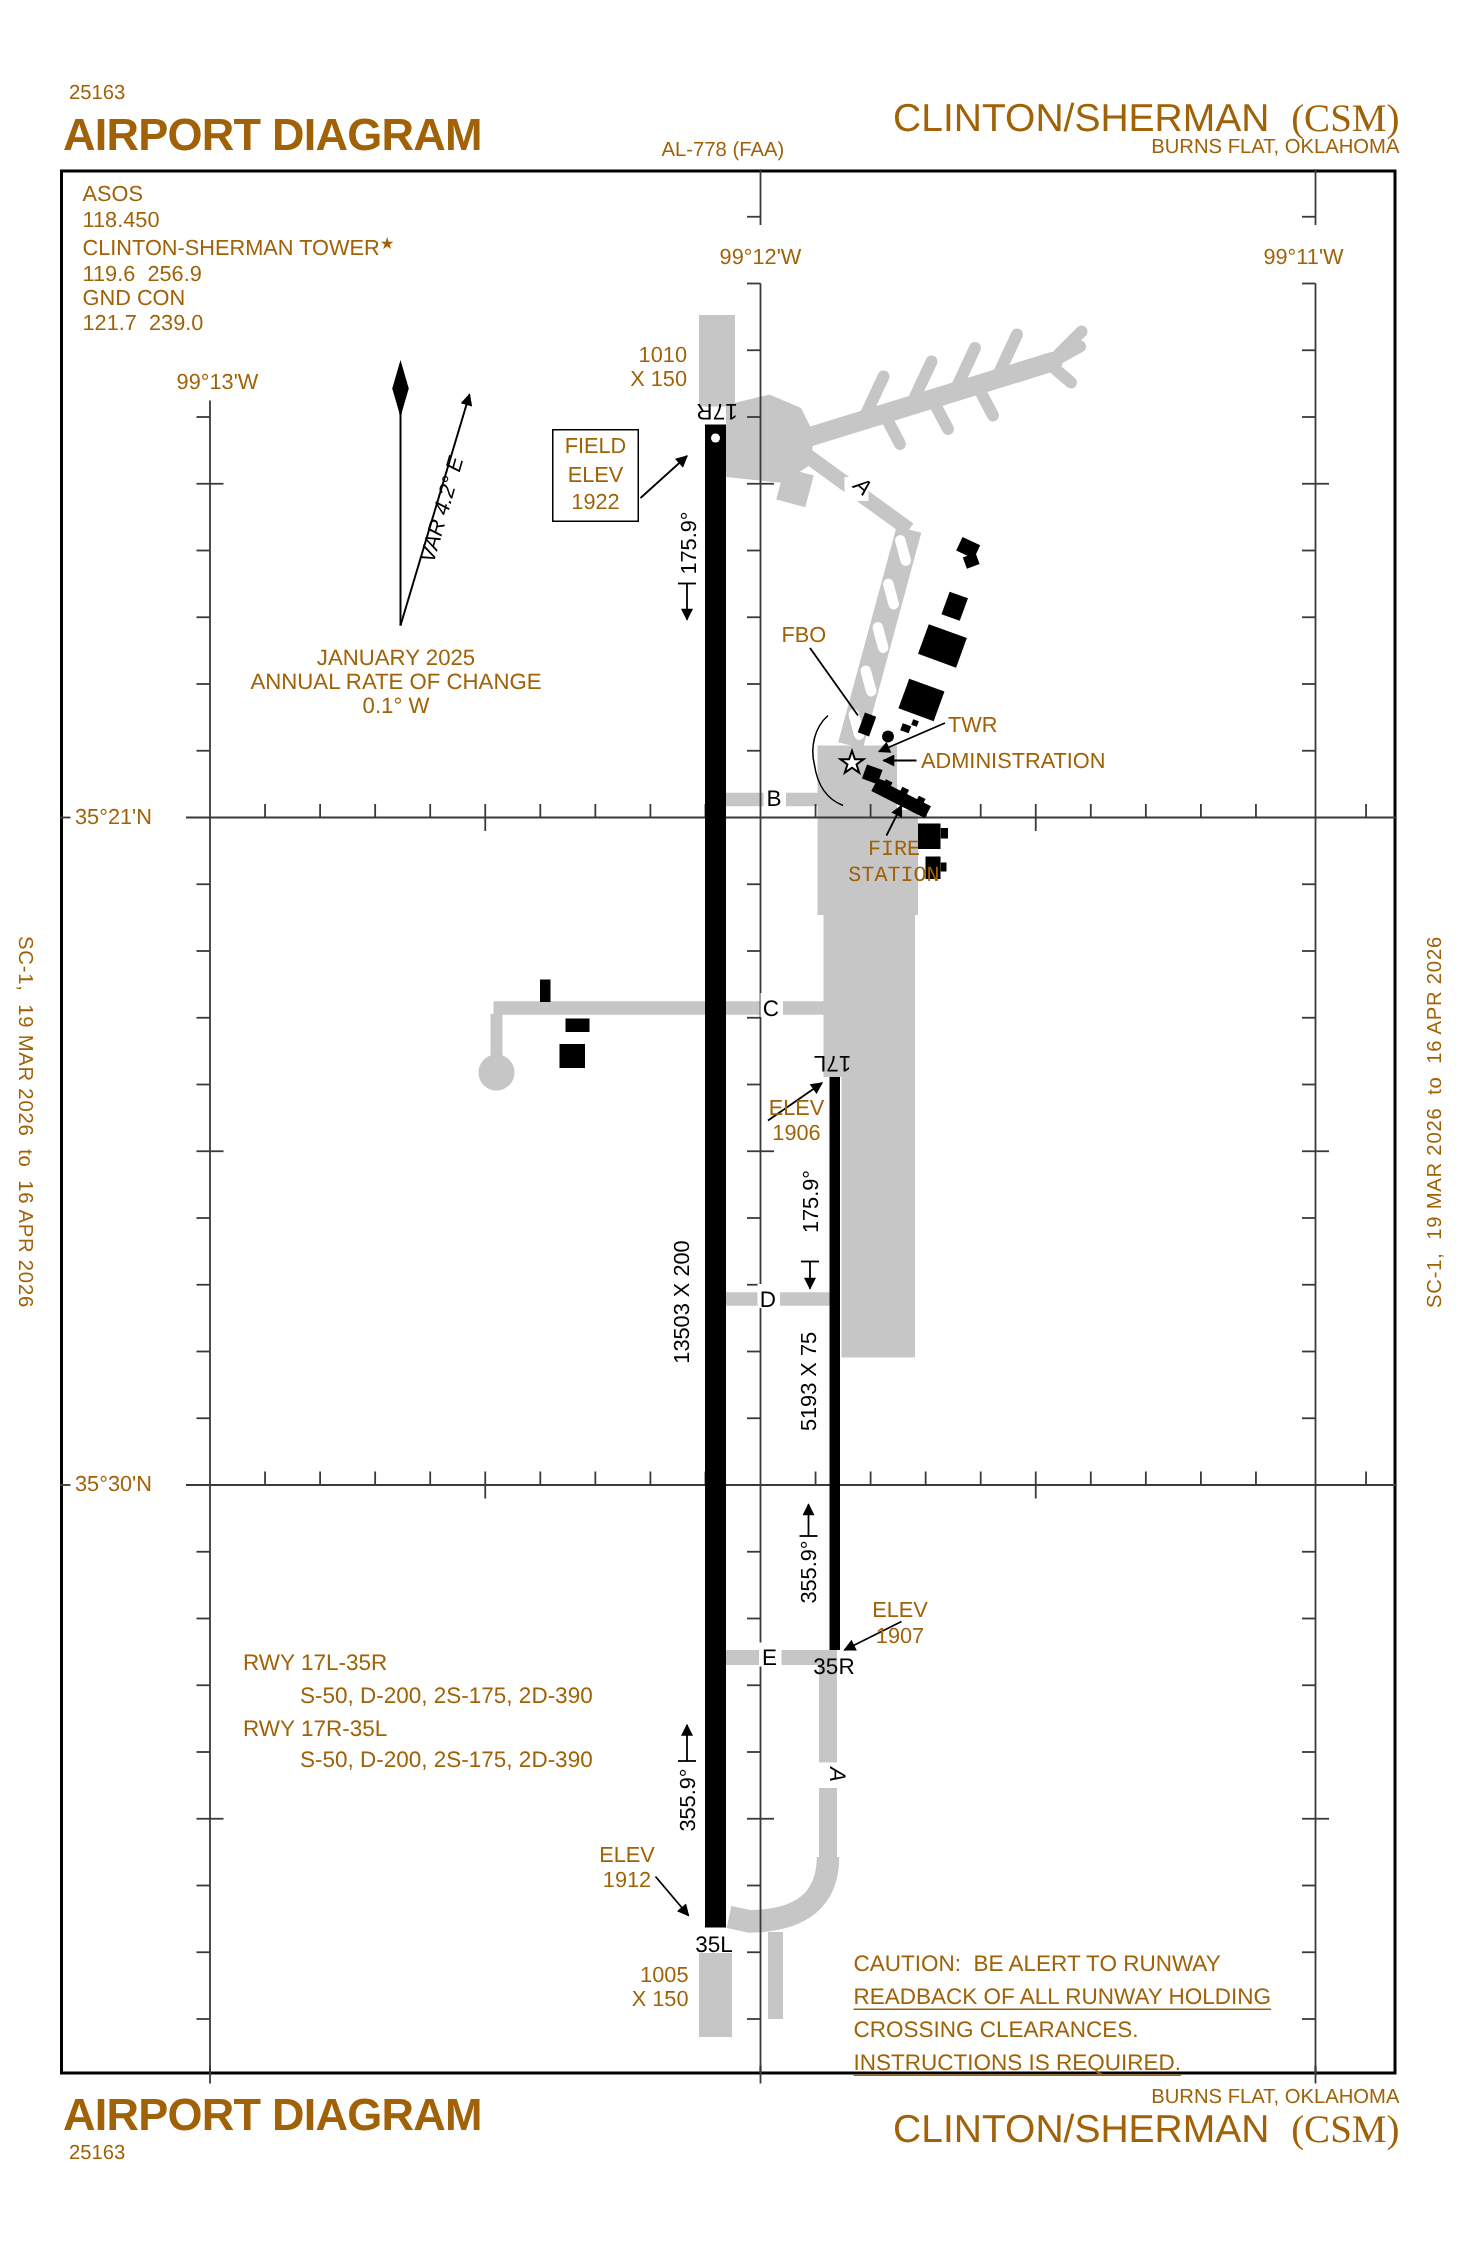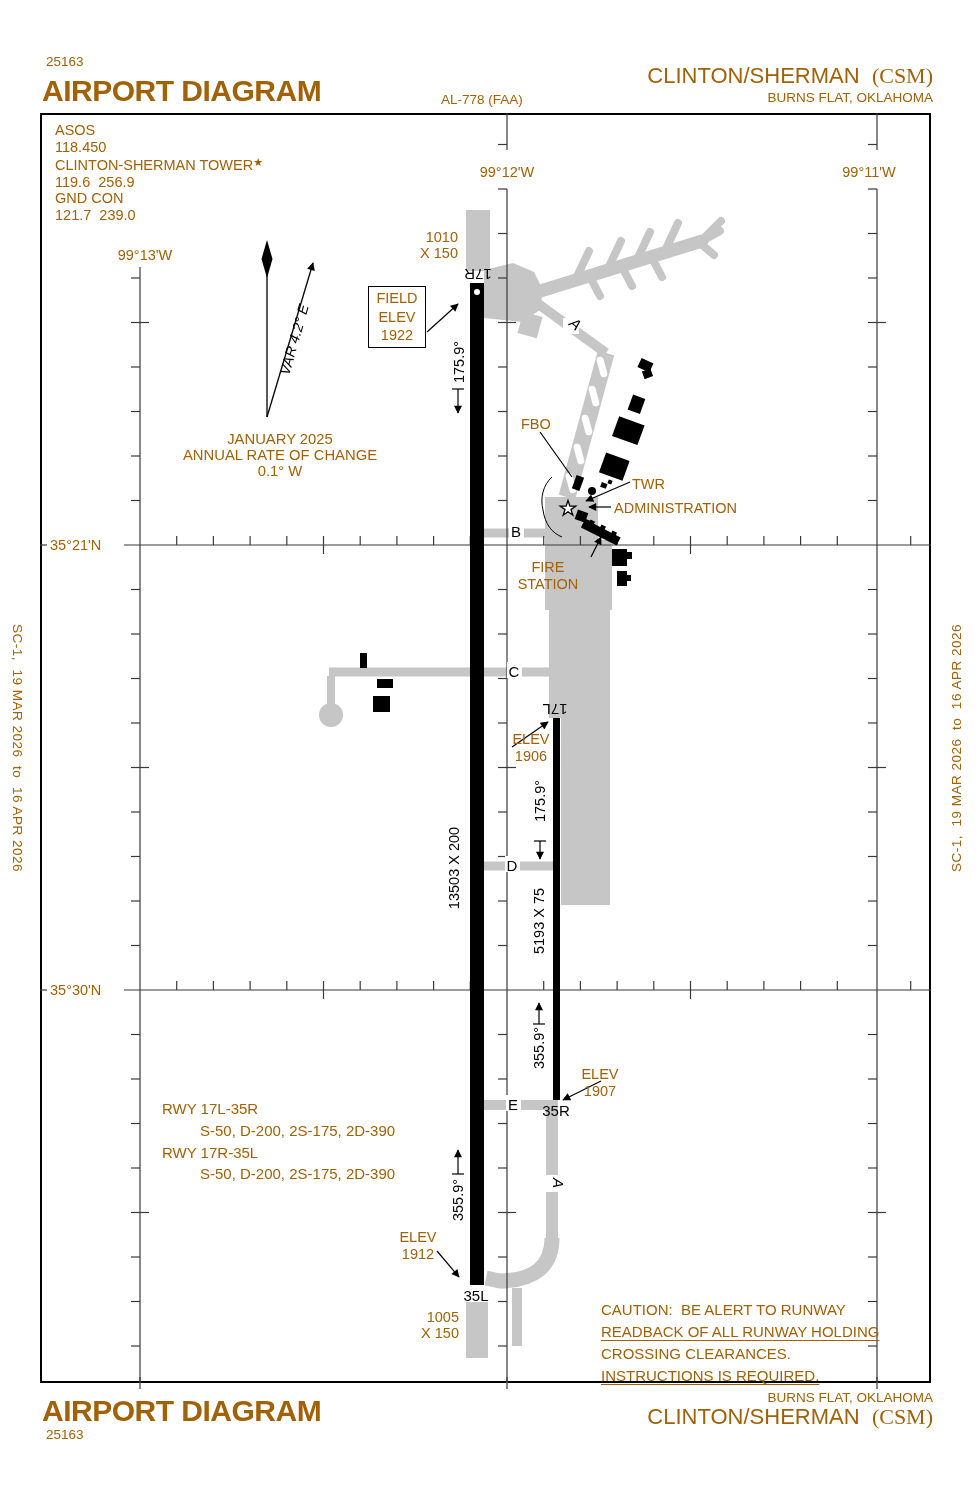--- a/index.html
+++ b/index.html
@@ -4,32 +4,32 @@
 <style>
   html,body{margin:0;padding:0;background:#fff;}
   .page{position:relative;width:978px;height:1500px;background:#fff;overflow:hidden;
         font-family:"Liberation Sans",sans-serif;color:#a16207;}
   .abs{position:absolute;white-space:nowrap;}
   .pre{white-space:pre;}
   .ctr{transform:translateX(-50%);text-align:center;}
   .rt{text-align:right;}
   .serif{font-family:"Liberation Serif",serif;}
   .big{font-size:30px;letter-spacing:-0.5px;font-weight:bold;}
-  .med{font-size:22px;}
+  .med{font-size:26px;}
   .sm{font-size:13.5px;}
   .lbl{font-size:14.5px;}
   .frame{position:absolute;left:40px;top:113px;width:891px;height:1270px;border:2px solid #000;box-sizing:border-box;}
   .fieldbox{position:absolute;left:368px;top:286px;width:58px;height:62px;border:1.5px solid #000;
             box-sizing:border-box;text-align:center;font-size:14.5px;line-height:18.5px;padding-top:2px;}
   .star{font-size:11px;vertical-align:4px;font-family:"DejaVu Sans",sans-serif;}
   .u{text-decoration:underline;text-underline-offset:3px;}
   svg{position:absolute;left:0;top:0;}
   svg text{font-family:"Liberation Sans",sans-serif;fill:#000;}
   .edge{font-size:13.5px;letter-spacing:0.5px;}
-  .cautl{line-height:22px;font-size:15px;margin-left:32px;}
+  .cautl{line-height:22px;font-size:15px;}
   .rwyl{line-height:21.8px;font-size:15px;}
   .ind{padding-left:38px;}
 </style>
 </head>
 <body>
 
 <div class="page">
 
   <div class="abs sm" style="left:46px;top:54px;">25163</div>
   <div class="abs big" style="left:42px;top:74px;">AIRPORT DIAGRAM</div>
@@ -335,30 +335,30 @@
     <div>1005</div>
     <div>X 150</div>
   </div>
 
   <div class="fieldbox">
     <div>FIELD</div>
     <div>ELEV</div>
     <div>1922</div>
   </div>
 
-  <div class="abs ctr" style="left:280px;top:431px;line-height:16px;font-size:14.8px;">
+  <div class="abs ctr" style="left:264px;top:431px;line-height:16px;font-size:14.8px;">
     <div>JANUARY 2025</div>
     <div>ANNUAL RATE OF CHANGE</div>
     <div>0.1° W</div>
   </div>
 
   <div class="abs lbl" style="left:521px;top:416px;">FBO</div>
   <div class="abs lbl" style="left:632px;top:476px;">TWR</div>
   <div class="abs lbl" style="left:614px;top:500px;">ADMINISTRATION</div>
-  <div class="abs lbl ctr" style="left:548px;top:559px;line-height:16.5px;">
+  <div class="abs lbl ctr" style="left:596px;top:559px;line-height:16.5px;font-family:Liberation Mono, monospace;">
     <div>FIRE</div>
     <div>STATION</div>
   </div>
 
   <div class="abs lbl ctr" style="left:531px;top:731px;line-height:16.5px;">
     <div>ELEV</div>
     <div>1906</div>
   </div>
   <div class="abs lbl ctr" style="left:600px;top:1066px;line-height:16.5px;">
     <div>ELEV</div>

